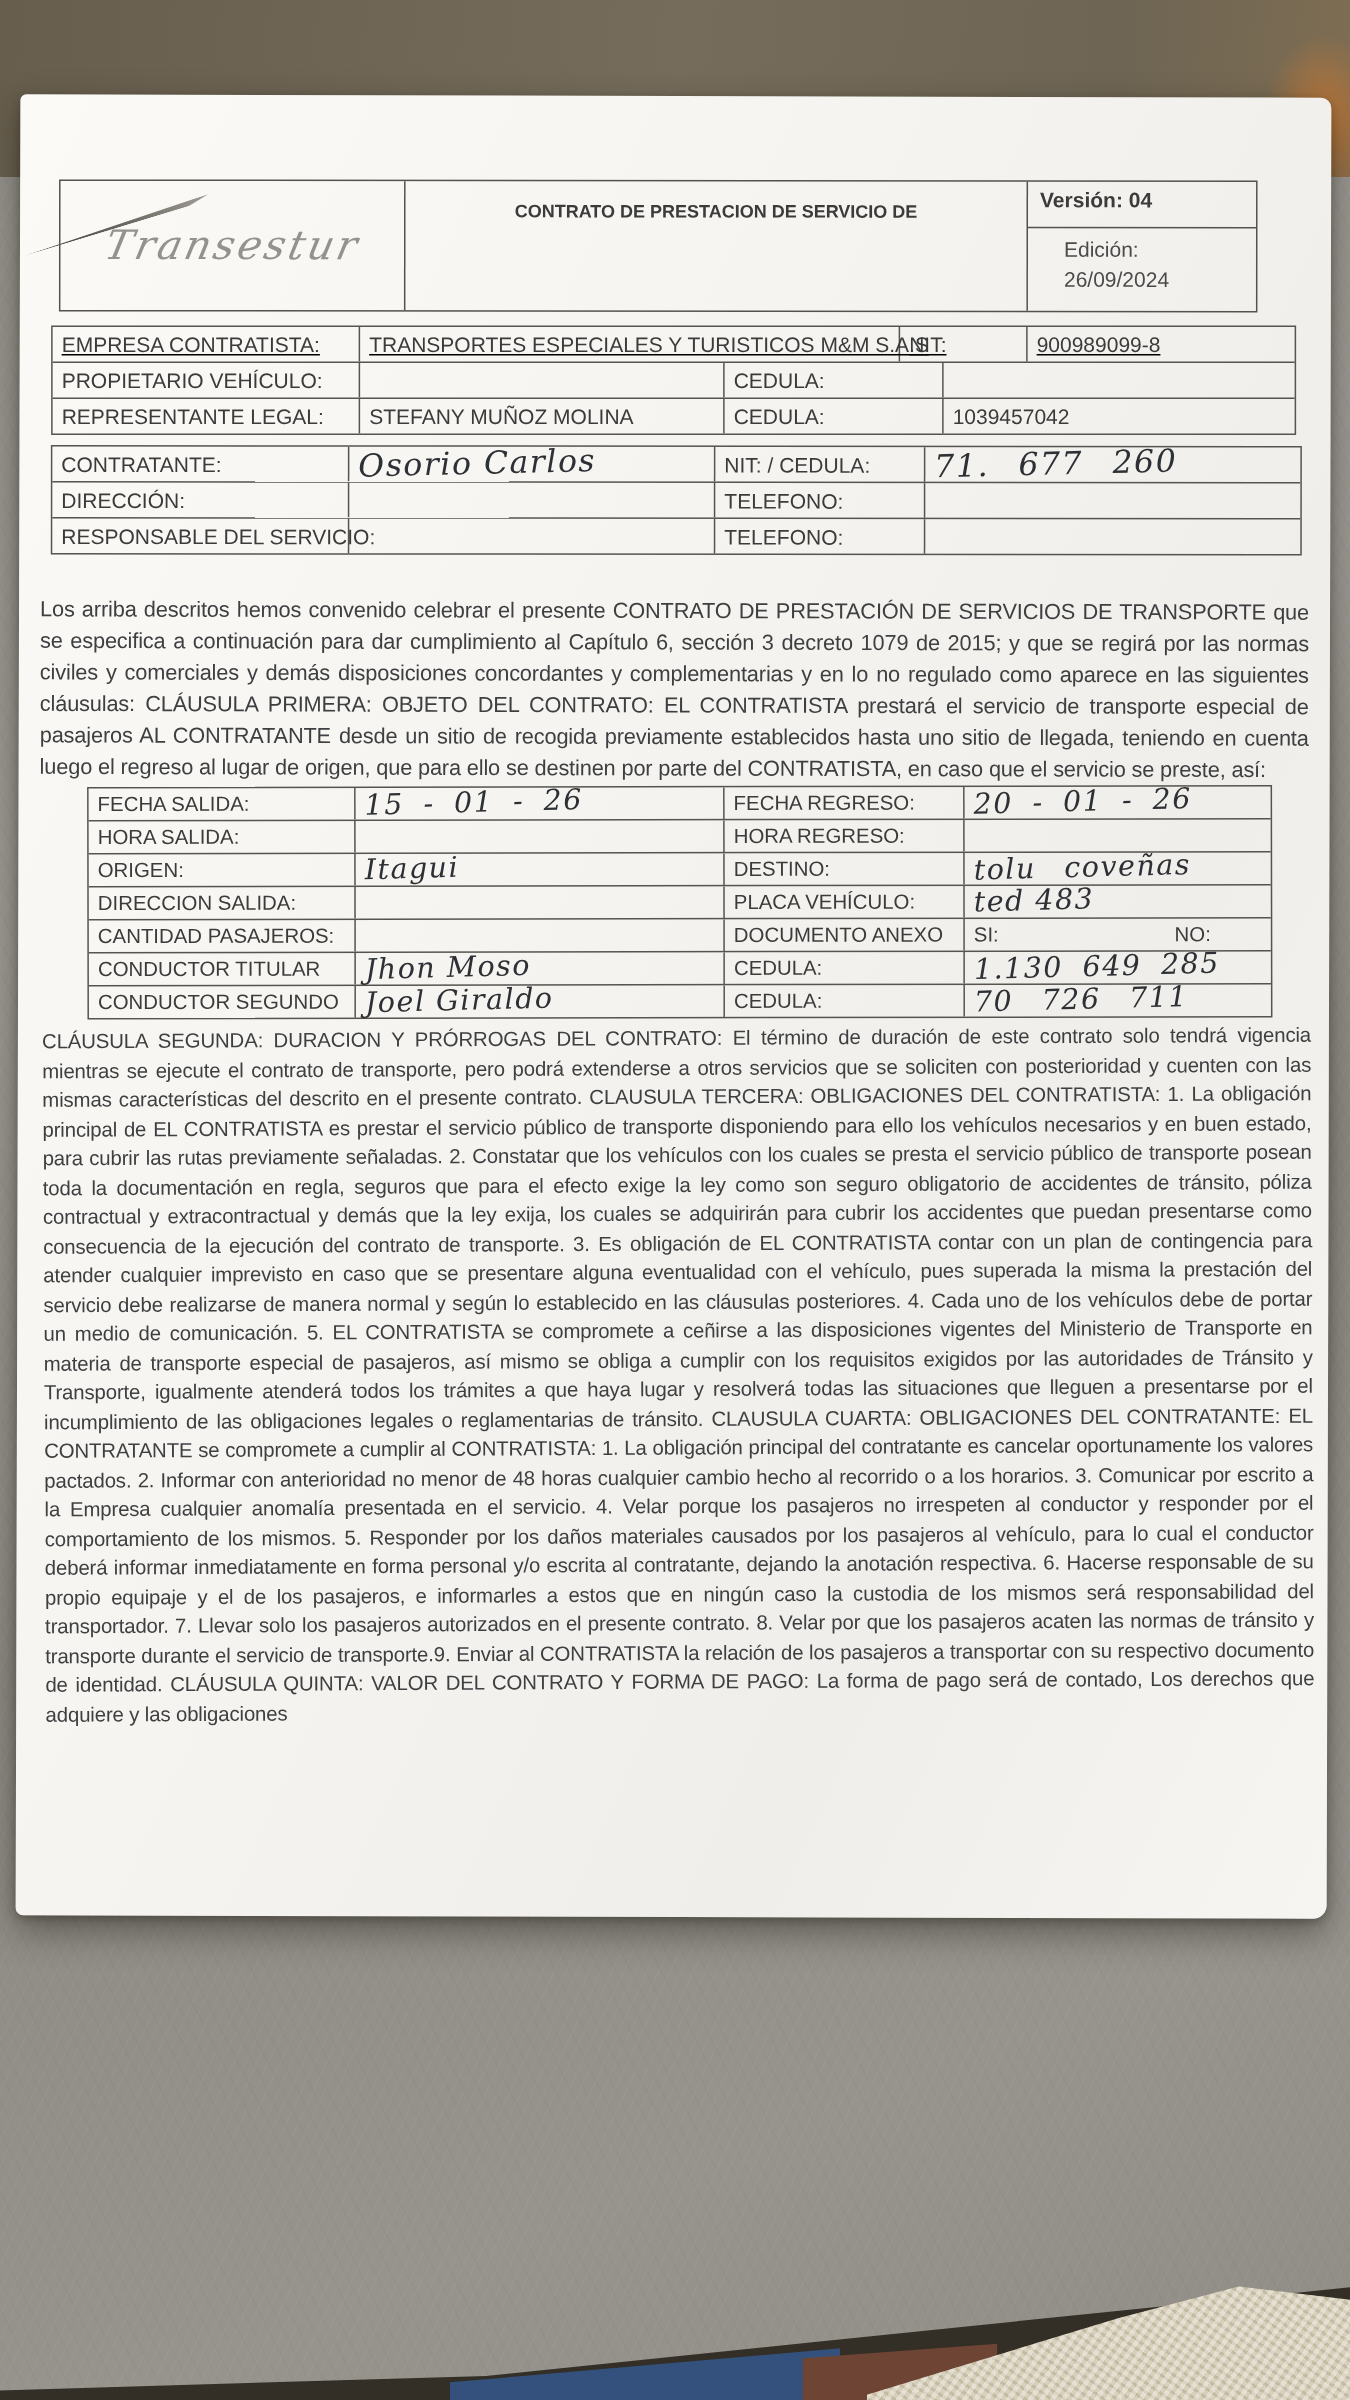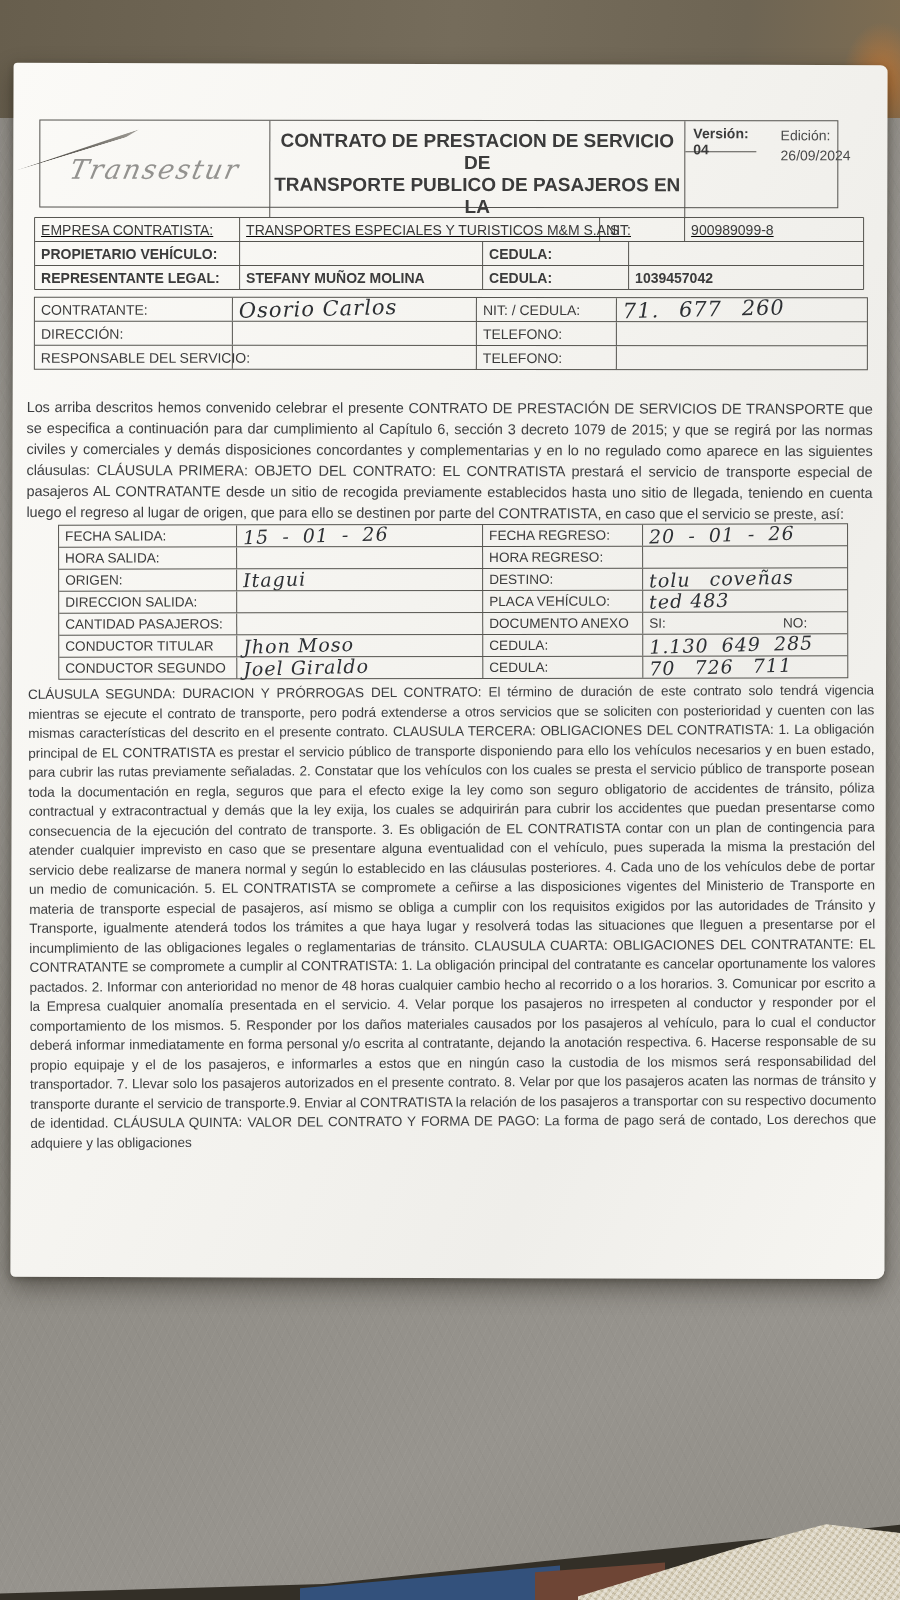--- a/index.html
+++ b/index.html
@@ -73,38 +73,38 @@
     border:1.5px solid #53524e;display:grid;grid-template-columns:230px 1fr 152px;
     transform:rotate(-0.1deg);
   }
   .hdr-logo{border-right:1.5px solid #53524e;display:flex;align-items:center;justify-content:center;}
   .logo-text{
     font-family:"DejaVu Serif", serif;font-style:italic;font-size:27px;color:#93928f;
     letter-spacing:2px;transform:skewX(-12deg);
   }
   .hdr-title{
     border-right:1.5px solid #53524e;text-align:center;color:#3b3b3b;
-    font-size:19px;line-height:22px;padding-top:9px;font-weight:bold;
+    font-size:12px;line-height:22px;padding-top:9px;font-weight:bold;
     font-stretch:condensed;
   }
-  .hdr-version{display:flex;flex-direction:row;color:#3b3b3b;font-size:14px;font-weight:bold;border-radius:17px;}
+  .hdr-version{display:flex;flex-direction:column;color:#3b3b3b;font-size:14px;font-weight:bold;border-radius:17px;}
   .hdr-version .v-row1{border-bottom:1.5px solid #53524e;padding:4px 8px;height:22px;}
   .hdr-version .v-row2{padding:4px 24px;line-height:20px;flex:1;font-weight:normal;color:#4a4a4a;}
   
   .tbl{position:absolute;border:1.5px solid #55544f;}
   .trow{display:grid;border-bottom:1.4px solid #55544f;height:23px;align-items:center;}
   .trow:last-child{border-bottom:none;}
   .tcell{
     padding:0 6px;font-size:14px;color:#3b3b3b;border-right:1.4px solid #55544f;
     height:100%;display:flex;align-items:center;white-space:nowrap;overflow:visible;
   }
   .tcell:last-child{border-right:none;}
   .t1{left:21px;top:153px;width:828px;transform:rotate(-0.15deg);}
   .t1 .r1{grid-template-columns:205px 360px 85px 1fr;text-decoration:underline;}
-  .t1 .r23{grid-template-columns:205px 243px 146px 1fr;font-weight:bold;}
+  .t1 .r23{grid-template-columns:205px 243px 146px 1fr;}
   .t2{left:21px;top:233px;width:832px;transform:rotate(-0.1deg);}
   .t2 .trow{grid-template-columns:198px 244px 140px 1fr;}
   .t3{left:46px;top:460px;width:788px;transform:rotate(-0.25deg);}
   .t3 .trow{grid-template-columns:178px 246px 160px 1fr;height:21px;}
   .t3 .tcell{font-size:13.6px;}
   .cell-sino{display:flex;align-items:center;}
   .cell-sino .no{margin-left:auto;margin-right:34px;}
   
   .hw{
     font-family:"DejaVu Serif", serif;font-style:italic;color:#2d3034;
@@ -137,21 +137,20 @@
 <div class="paper">
 
   <div class="logo-swoosh"></div>
 
   <div class="hdr">
     <div class="hdr-logo">
       <span class="logo-text">Transestur</span>
     </div>
     <div class="hdr-title">
       <div>CONTRATO DE PRESTACION DE SERVICIO DE</div>
-      <div>TRANSPORTE PUBLICO DE PASAJEROS EN LA</div>
     </div>
     <div class="hdr-version">
       <div class="v-row1">Versión: 04</div>
       <div class="v-row2">
         <div>Edición:</div>
         <div>26/09/2024</div>
       </div>
     </div>
   </div>
 

